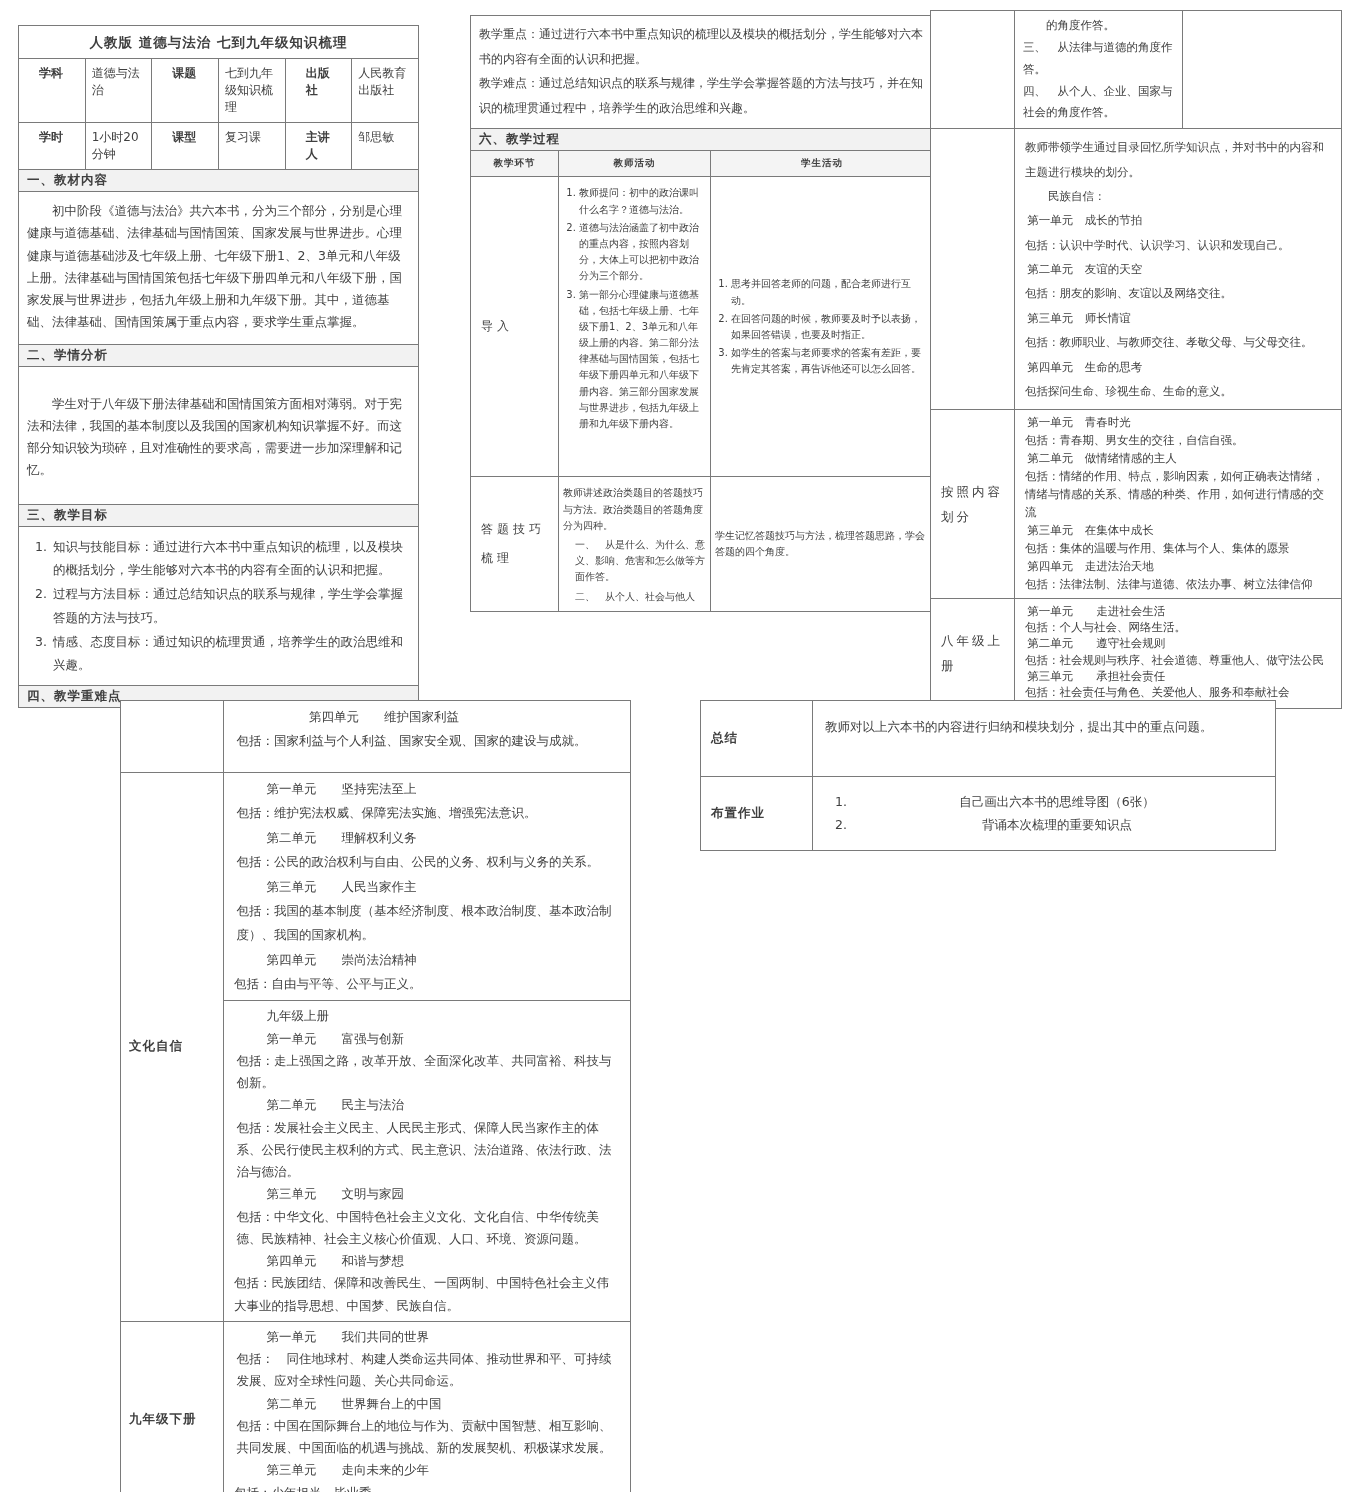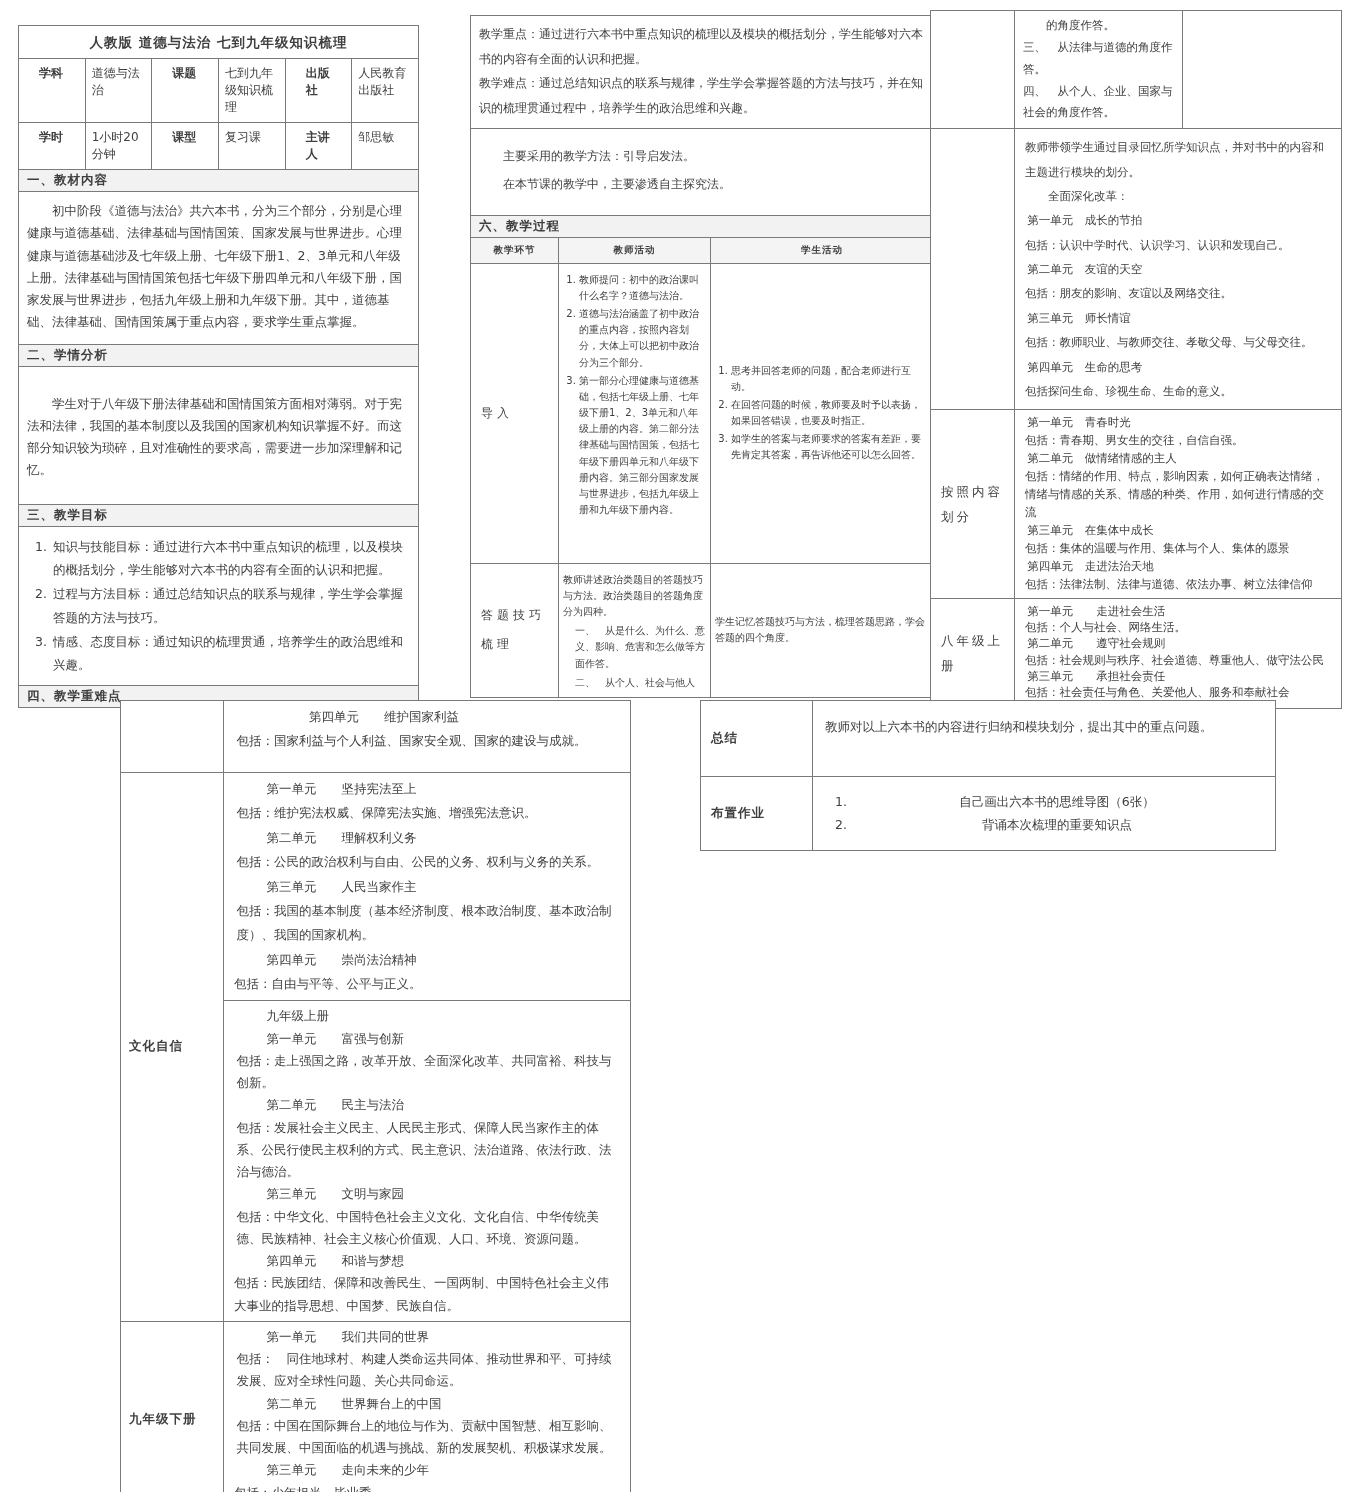--- a/index.html
+++ b/index.html
@@ -136,26 +136,20 @@
           <col>
         </colgroup>
       <tbody>
           <tr>
         <td colspan="3" class="bodytxt">
           <div>教学重点：通过进行六本书中重点知识的梳理以及模块的概括划分，学生能够对六本书的内容有全面的认识和把握。</div>
           <div>教学难点：通过总结知识点的联系与规律，学生学会掌握答题的方法与技巧，并在知识的梳理贯通过程中，培养学生的政治思维和兴趣。</div>
         </td>
       </tr>
       <tr>
-        <td colspan="3" class="methods">
-          <div>主要采用的教学方法：引导启发法。</div>
-          <div>在本节课的教学中，主要渗透自主探究法。</div>
-        </td>
-      </tr>
-      <tr>
             <td colspan="3" class="sechead">六、教学过程</td>
           </tr>
       <tr>
         <td class="hdrcell">教学环节</td>
         <td class="hdrcell">教师活动</td>
         <td class="hdrcell">学生活动</td>
       </tr>
       <tr style="height:300px;">
         <td class="stage vmid">导入</td>
         <td class="actcell">
@@ -200,21 +194,21 @@
           <div class="wrapind">的角度作答。</div>
           <div>三、　从法律与道德的角度作答。</div>
           <div>四、　从个人、企业、国家与社会的角度作答。</div>
         </td>
         <td></td>
       </tr>
       <tr style="height:262px;">
         <td></td>
         <td colspan="2" class="bigcell">
           <div class="intro">教师带领学生通过目录回忆所学知识点，并对书中的内容和主题进行模块的划分。</div>
-          <div class="gradehead">全面深化改革：</div>
+          <div class="gradehead">民族自信：</div>
           <div class="u">第一单元　成长的节拍</div>
           <div>包括：认识中学时代、认识学习、认识和发现自己。</div>
           <div class="u">第二单元　友谊的天空</div>
           <div>包括：朋友的影响、友谊以及网络交往。</div>
           <div class="u">第三单元　师长情谊</div>
           <div>包括：教师职业、与教师交往、孝敬父母、与父母交往。</div>
           <div class="u">第四单元　生命的思考</div>
           <div>包括探问生命、珍视生命、生命的意义。</div>
         </td>
       </tr>

